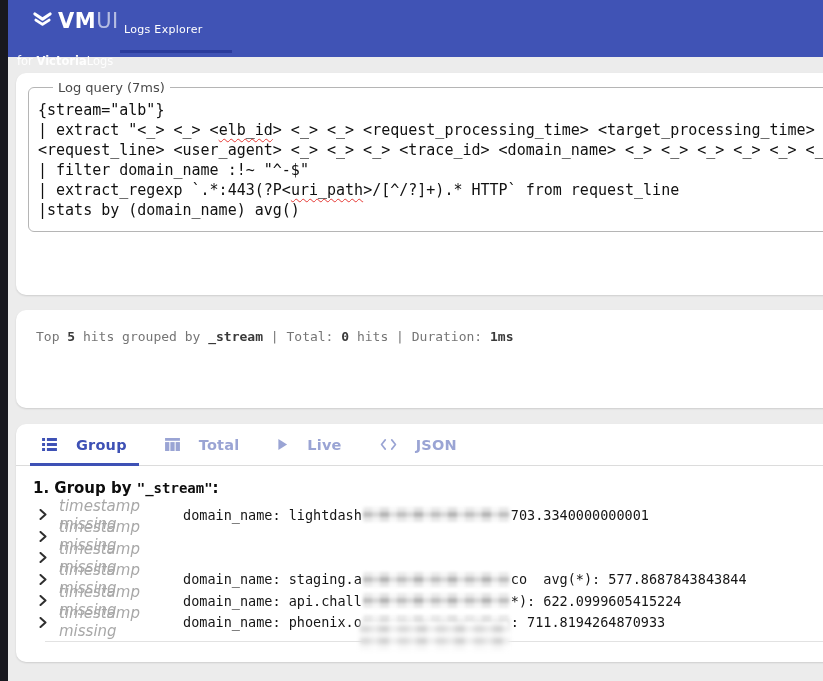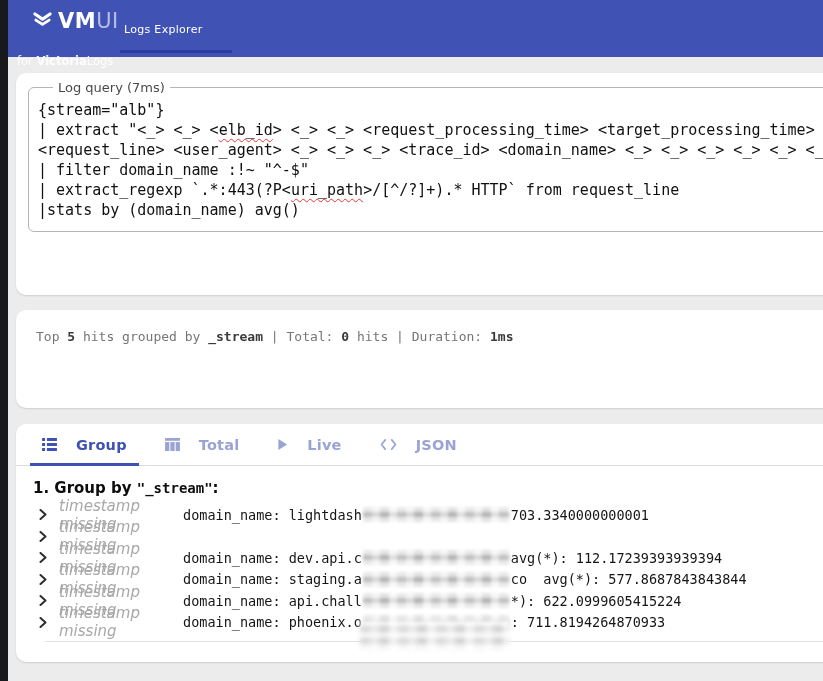--- a/index.html
+++ b/index.html
@@ -188,21 +188,20 @@
           </span>
           <span class="ts">timestamp missing</span>
         </div>
         <div class="row">
           <span class="chev">
             <svg width="8" height="11" viewBox="0 0 8 11">
               <path d="M1.5 1 L6.5 5.5 L1.5 10" stroke="#2f2f2f" stroke-width="2" fill="none" stroke-linecap="round" stroke-linejoin="round"></path>
             </svg>
           </span>
           <span class="ts">timestamp missing</span>
-          <span class="row-text"><span>domain_name: dev.api.c</span><span class="blur-inline"></span><span>avg(*): 112.17239393939394</span></span>
         </div>
         <div class="row">
           <span class="chev">
             <svg width="8" height="11" viewBox="0 0 8 11">
               <path d="M1.5 1 L6.5 5.5 L1.5 10" stroke="#2f2f2f" stroke-width="2" fill="none" stroke-linecap="round" stroke-linejoin="round"></path>
             </svg>
           </span>
           <span class="ts">timestamp missing</span>
           <span class="row-text"><span>domain_name: staging.a</span><span class="blur-inline"></span><span>co  avg(*): 577.8687843843844</span></span>
         </div>

